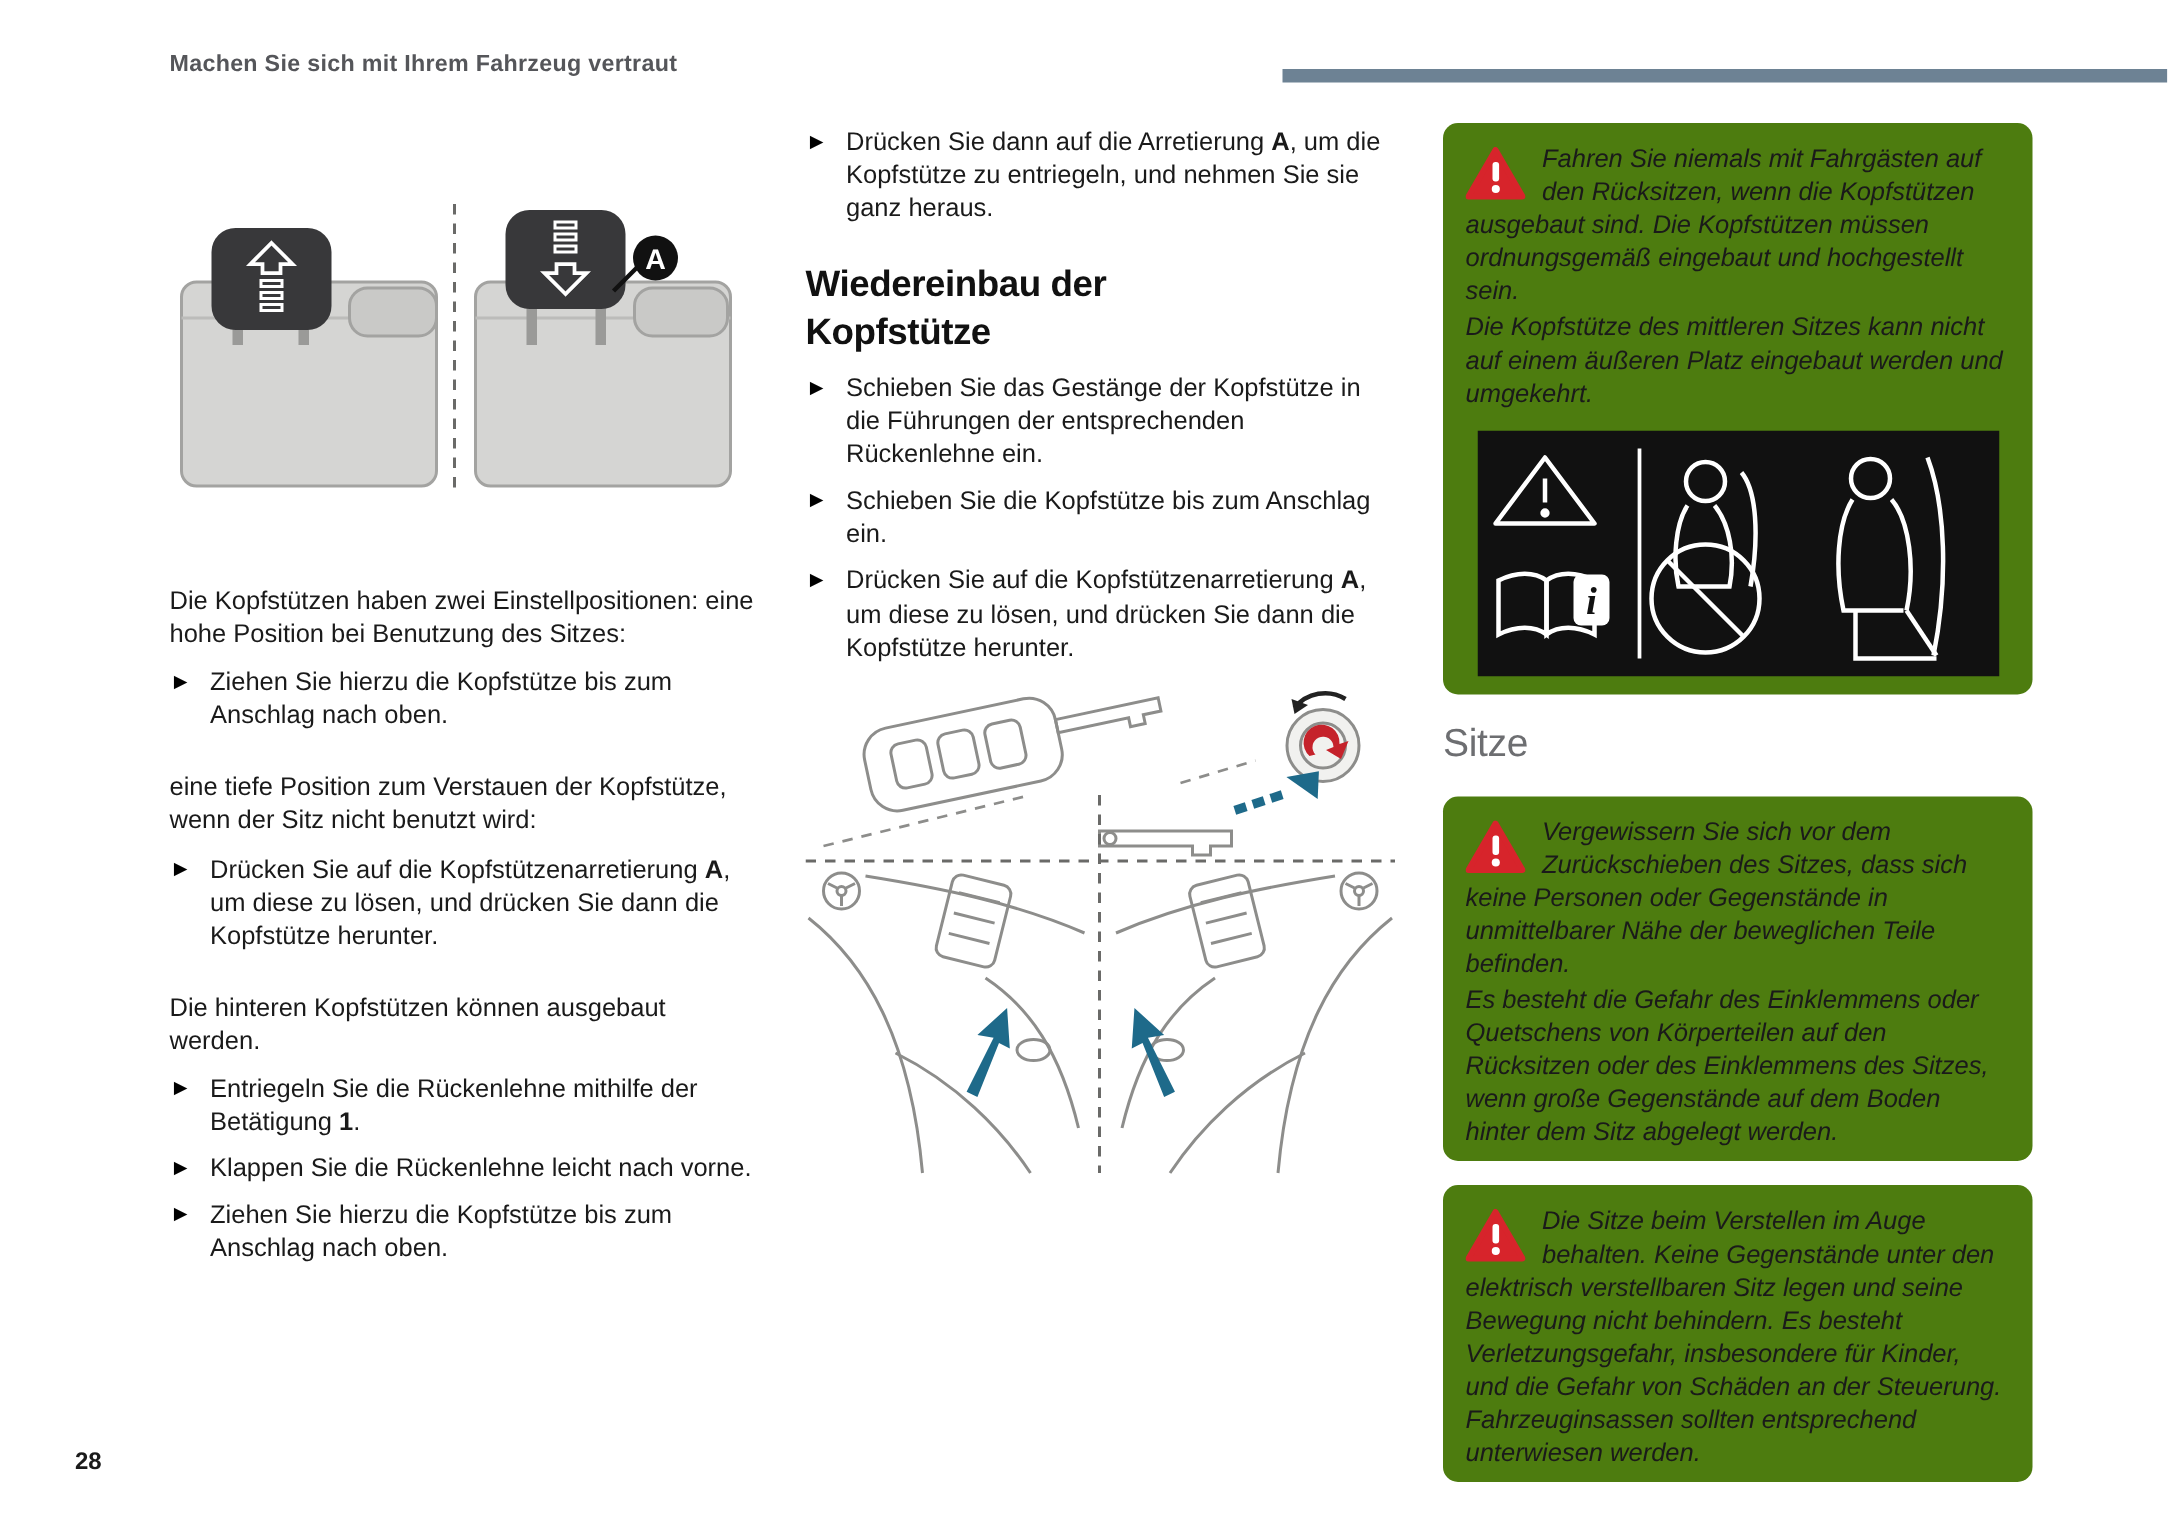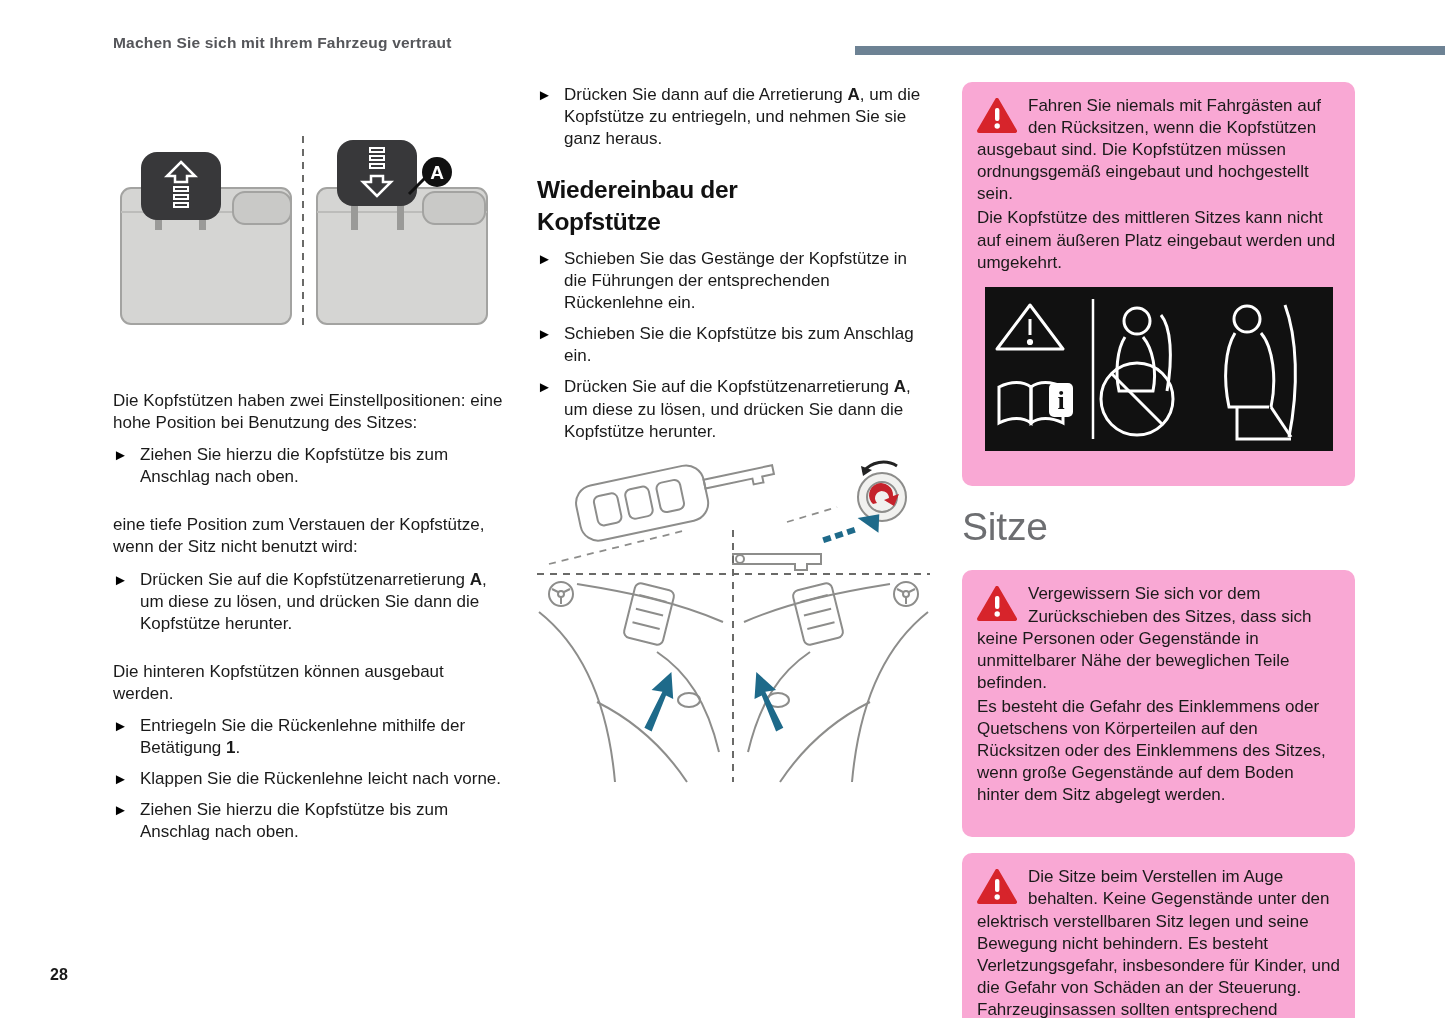--- a/index.html
+++ b/index.html
@@ -27,28 +27,28 @@
 
   .bullet{display:flex;margin:9px 0 9px;}
   .bullet .tri{flex:0 0 27px;font-size:15px;line-height:1.45;color:#000;}
   .bullet .btxt{flex:1;}
   .bA{font-weight:bold;}
 
   .fig-seats{display:block;margin:52px 0 0;}
   .fig-key{display:block;margin:8px 0 0;}
 
   .warnbox{
-    background:#f9a8d4;border-radius:10px;padding:13px 15px 31px;margin:0 0 16px;
-    font-size:17px;line-height:1.3;
+    background:#4d7c0f;border-radius:10px;padding:13px 15px 8px;margin:0 0 16px;
+    font-size:17px;line-height:1.3;font-style:italic;
   }
   .warn-icon{float:left;width:40px;height:36px;margin:3px 11px 3px 0;}
   .warnbox p{margin:0;}
   .warnbox p + p{margin-top:2px;}
   .pictogram{display:block;margin:13px auto 4px;}
-  .h1-seats{font-size:39px;font-weight:400;color:#6d6e71;margin:8px 0 18px;letter-spacing:-0.2px;}
+  .h1-seats{font-size:26px;font-weight:400;color:#6d6e71;margin:8px 0 18px;letter-spacing:-0.2px;}
   .clear{clear:both;}
 </style>
 </head>
 <body>
 
 <div class="page">
 
   <div class="header-note">Machen Sie sich mit Ihrem Fahrzeug vertraut</div>
   <div class="top-bar"></div>
 

